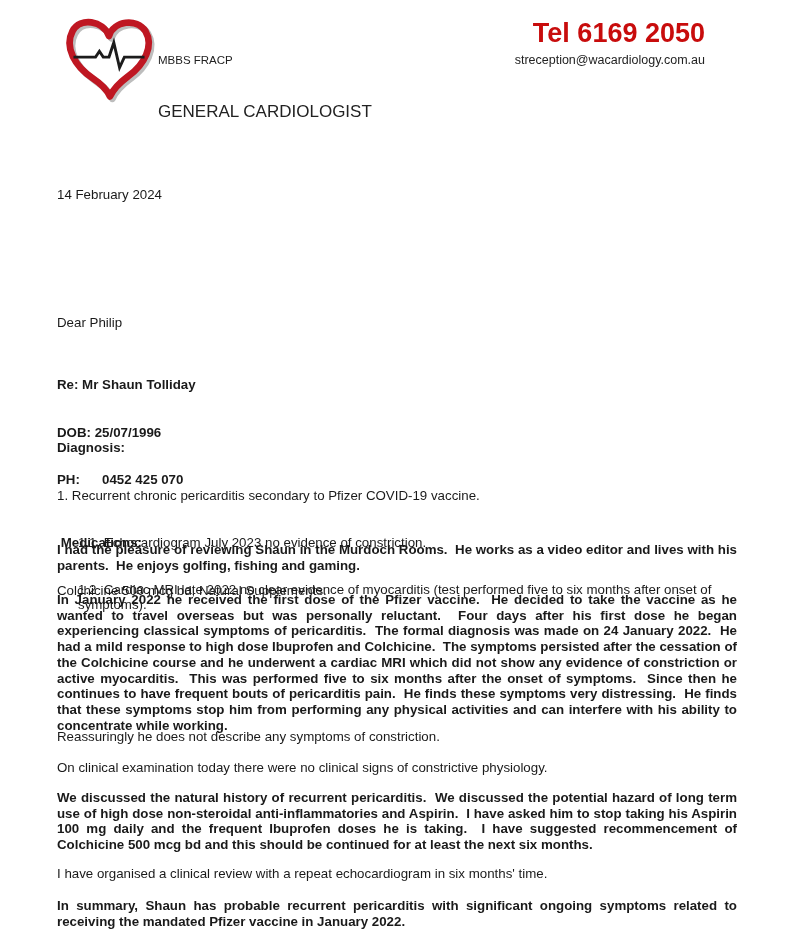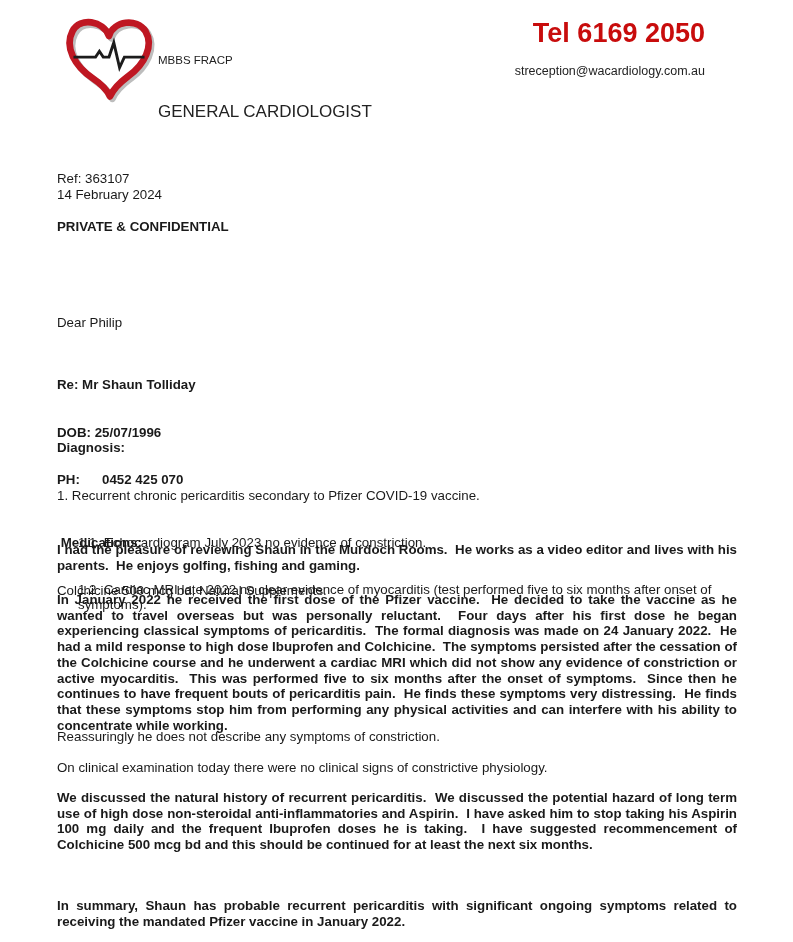--- a/index.html
+++ b/index.html
@@ -13,21 +13,21 @@
   }
   
   .logo { position:absolute; left:60px; top:11px; width:98px; height:96px; }
   .doc-block { position:absolute; left:158px; top:18px; white-space:pre-wrap; }
   .doc-name { font-size:26px; line-height:31px; font-weight:700; color:#111; }
   .doc-cred { font-size:11.5px; line-height:12px; color:#222; }
   .doc-title { font-size:17px; line-height:20px; color:#222; }
   .doc-provider { font-size:15px; line-height:19px; color:#222; }
   .contact-block { position:absolute; right:88px; top:18px; text-align:right; }
   .tel { font-size:27px; line-height:31px; font-weight:700; color:#c80c0c; }
-  .email { font-size:12.5px; line-height:17px; color:#222; margin-top:14px; }
+  .email { font-size:12.5px; line-height:17px; color:#222; margin-top:3px; }
   
   .blk {
     position:absolute; left:57px; width:680px;
     font-size:13.3px; line-height:15.7px;
     white-space:pre-wrap;
   }
   .bold { font-weight:700; }
   .just { text-align:justify;font-weight:bold; }
   .sub { padding-left:21px; }
 </style>
@@ -45,24 +45,20 @@
   <div class="doc-block">
     <div class="doc-cred">MBBS FRACP</div>
     <div class="doc-title">GENERAL CARDIOLOGIST</div>
   </div>
 
   <div class="contact-block">
     <div class="tel">Tel 6169 2050</div>
     <div class="email">streception@wacardiology.com.au</div>
   </div>
 
-  <div class="blk" style="top:140px">
-    <div>Ref: 363107</div>
-    <div class="bold">PRIVATE &amp; CONFIDENTIAL</div>
-  </div>
 
   <div class="blk" style="top:187px">14 February 2024</div>
 
 
   <div class="blk" style="top:315px">Dear Philip</div>
 
   <div class="blk bold" style="top:346px">
     <div>Re: Mr Shaun Tolliday</div>
     <div>DOB: 25/07/1996</div>
     <div>PH:      0452 425 070</div>
@@ -78,15 +74,16 @@
   <div class="blk" style="top:504px">
     <div class="bold"> Medications:</div>
     <div>Colchicine 500 mcg bd, Natural Supplements.</div>
   </div>
 
   <div class="blk just" style="top:542px">I had the pleasure of reviewing Shaun in the Murdoch Rooms.  He works as a video editor and lives with his parents.  He enjoys golfing, fishing and gaming.</div>
   <div class="blk just" style="top:592px">In January 2022 he received the first dose of the Pfizer vaccine.  He decided to take the vaccine as he wanted to travel overseas but was personally reluctant.  Four days after his first dose he began experiencing classical symptoms of pericarditis.  The formal diagnosis was made on 24 January 2022.  He had a mild response to high dose Ibuprofen and Colchicine.  The symptoms persisted after the cessation of the Colchicine course and he underwent a cardiac MRI which did not show any evidence of constriction or active myocarditis.  This was performed five to six months after the onset of symptoms.  Since then he continues to have frequent bouts of pericarditis pain.  He finds these symptoms very distressing.  He finds that these symptoms stop him from performing any physical activities and can interfere with his ability to concentrate while working.</div>
   <div class="blk" style="top:729px">Reassuringly he does not describe any symptoms of constriction.</div>
   <div class="blk" style="top:760px">On clinical examination today there were no clinical signs of constrictive physiology.</div>
   <div class="blk just" style="top:790px">We discussed the natural history of recurrent pericarditis.  We discussed the potential hazard of long term use of high dose non-steroidal anti-inflammatories and Aspirin.  I have asked him to stop taking his Aspirin 100 mg daily and the frequent Ibuprofen doses he is taking.  I have suggested recommencement of Colchicine 500 mcg bd and this should be continued for at least the next six months.</div>
+  <div class="blk" style="top:866px">I have organised a clinical review with a repeat echocardiogram in six months' time.</div>
   <div class="blk just" style="top:898px">In summary, Shaun has probable recurrent pericarditis with significant ongoing symptoms related to receiving the mandated Pfizer vaccine in January 2022.</div>
 
 </div>
 
 </body></html>

